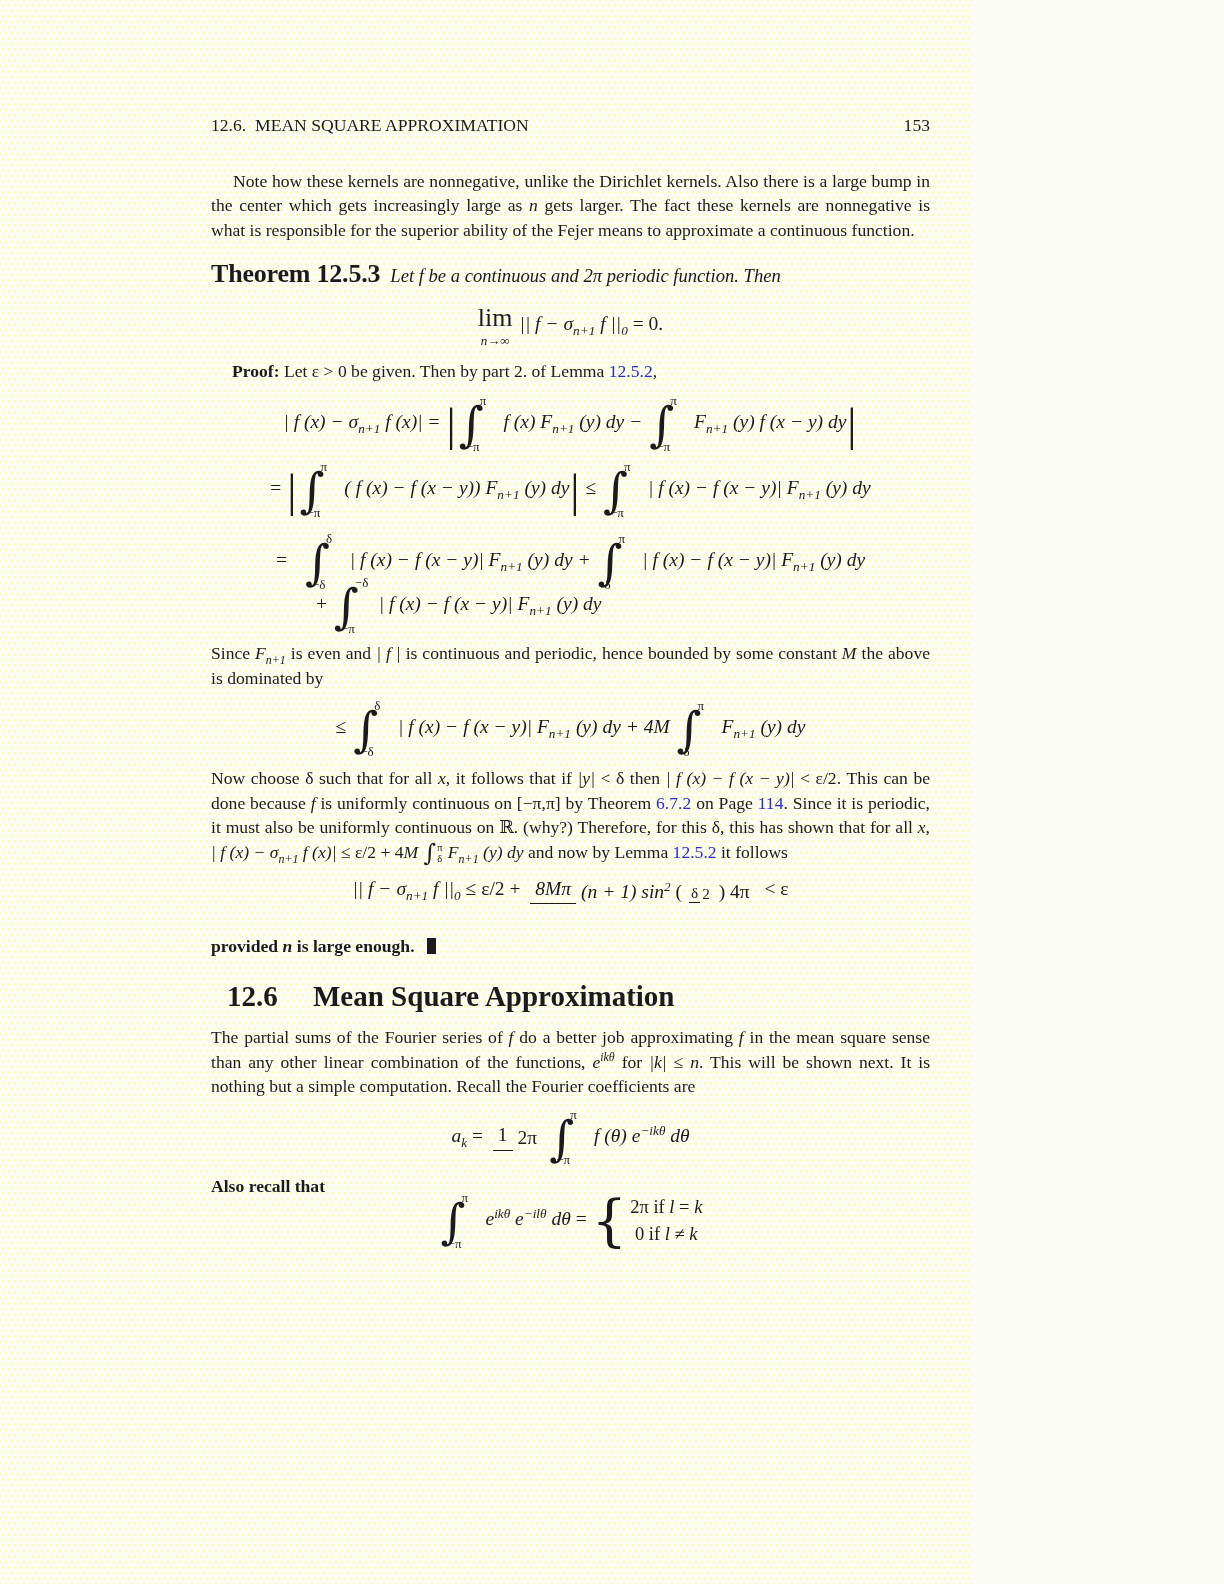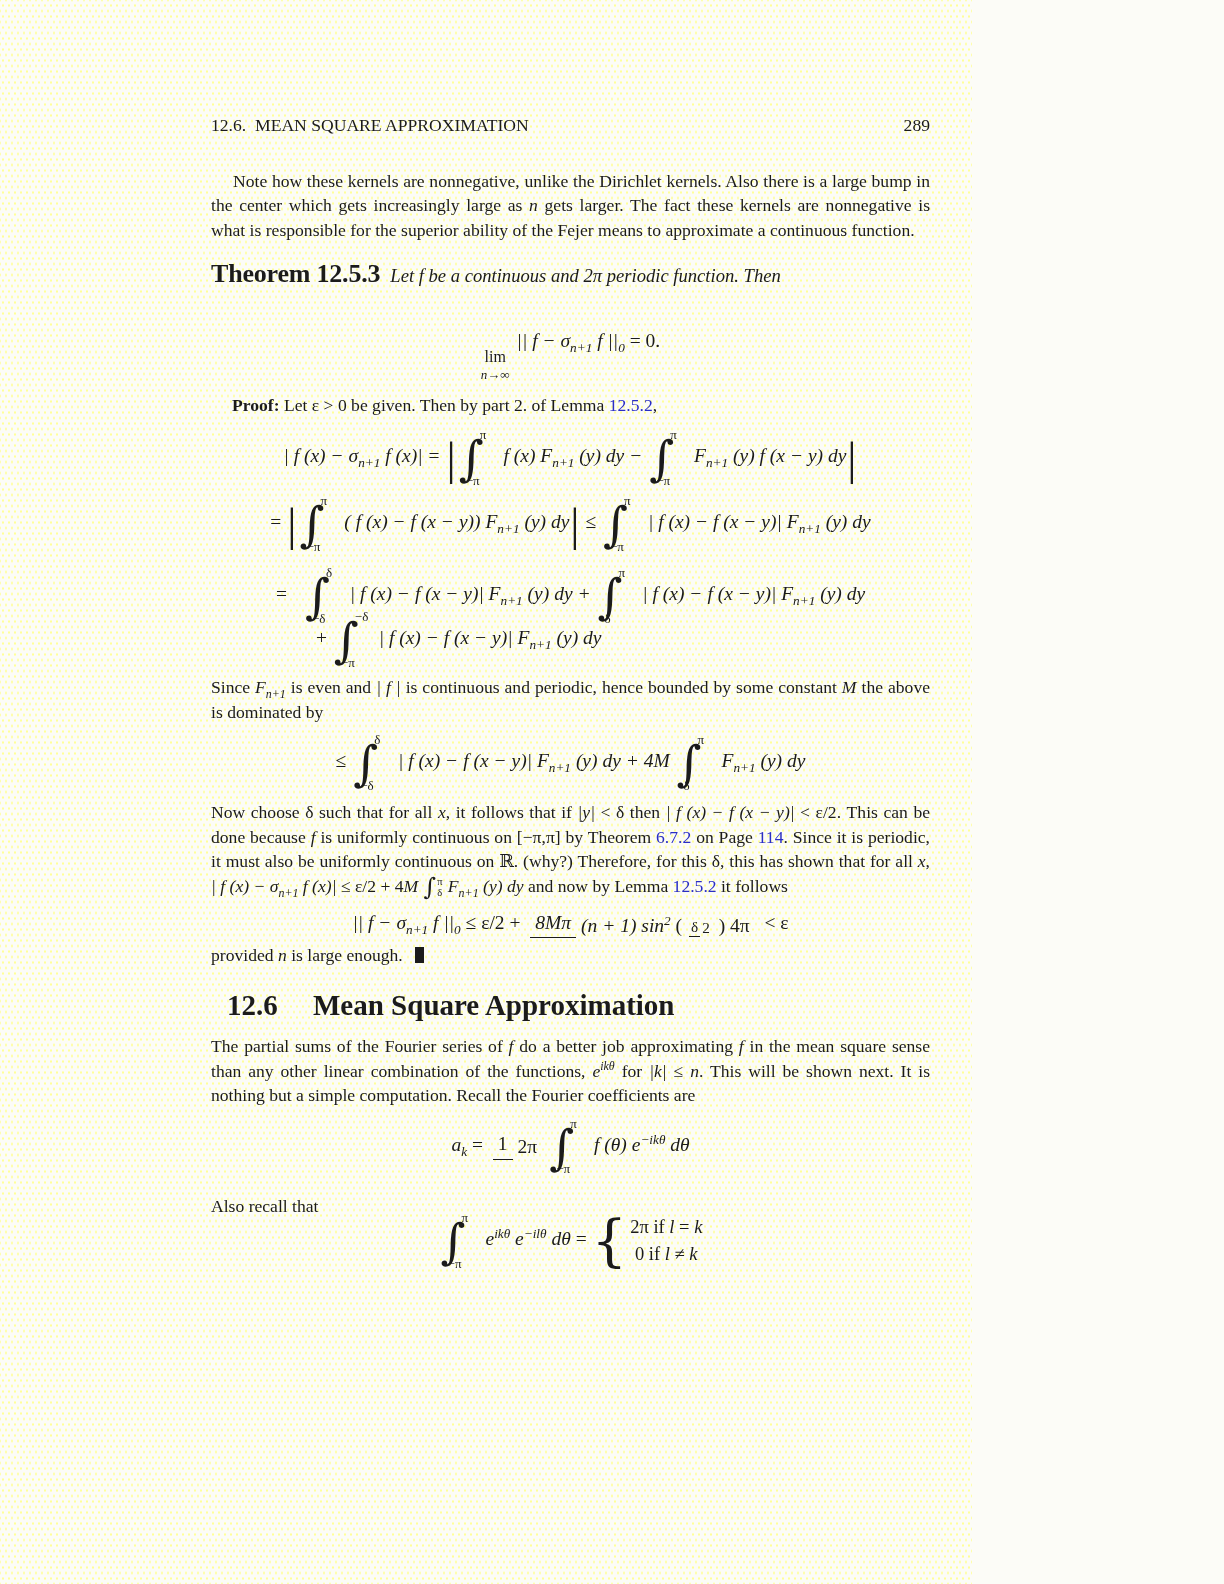--- a/index.html
+++ b/index.html
@@ -43,37 +43,37 @@
   #eq1{margin-top:14px;}
   #eq2{margin-top:12px;}
   #eq3{margin-top:18px;text-align:center;}
   .eq-inner{display:inline-block;text-align:left;}
   .eq-inner .eq{text-align:left;}
   .eq-inner .line2{margin-top:-10px;padding-left:40px;}
   #para-since{margin-top:8px;}
   #eq4{margin-top:12px;}
   #para-now{margin-top:10px;}
   #eq5{margin-top:12px;}
-  #provided{margin-top:5px;}
+  #provided{margin-top:30px;font-weight:bold;}
   #sect{margin:20px 0 0;padding-left:16px;font-size:29px;font-weight:bold;line-height:1.2;}
   .sect-num{margin-right:28px;}
   #para-partial{margin-top:12px;}
   #eq-ak{margin-top:12px;}
-  #also{margin-top:20px;}
+  #also{margin-top:9px;font-weight:bold;}
   #eq-final{margin-top:-4px;}
   
   .int{position:relative;display:inline-block;vertical-align:middle;width:37px;height:54px;margin:0 3px 0 2px;}
   .int-g{position:absolute;left:0;top:50%;transform:translateY(-50%);font-size:48px;line-height:1;font-family:"DejaVu Serif","DejaVu Sans",serif;}
   .int-u{position:absolute;top:-4px;left:21px;font-size:13px;font-style:normal;}
   .int-d{position:absolute;bottom:-4px;left:7px;font-size:13px;font-style:normal;}
   .int2{display:inline-flex;align-items:center;vertical-align:middle;margin:0 1px;}
   .i2-g{font-size:24px;line-height:1;font-family:"DejaVu Serif","DejaVu Sans",serif;}
   .i2-c{display:inline-flex;flex-direction:column;font-size:10.5px;line-height:1.1;margin-left:1px;}
   .lim{display:inline-flex;flex-direction:column;align-items:center;vertical-align:middle;margin-right:7px;}
-  .lim-top{font-size:16px;line-height:1;margin-top:44px;}
+  .lim-top{font-size:26px;line-height:1;}
   .lim-bot{font-size:13px;line-height:1;margin-top:3px;font-style:italic;}
   .frac{display:inline-flex;flex-direction:row;align-items:stretch;vertical-align:middle;margin:0 5px;text-align:center;}
   .fr-n{display:block;padding:0 5px 3px;border-bottom:1.4px solid var(--text);line-height:1.15;}
   .fr-d{display:block;padding:3px 5px 0;line-height:1.15;}
   .frac .frac{font-size:0.78em;margin:0 2px;vertical-align:middle;}
   .frac .frac .fr-n{padding:0 2px 1px;}
   .frac .frac .fr-d{padding:1px 2px 0;}
   .tall{display:inline-block;vertical-align:middle;font-size:46px;line-height:0.9;font-weight:400;margin:0 1px;}
   .cases{display:inline-flex;align-items:center;vertical-align:middle;}
   .cas-brace{font-size:56px;line-height:0.85;margin-right:3px;font-family:"DejaVu Serif",serif;}
@@ -82,21 +82,21 @@
   .qed{display:inline-block;width:9px;height:16px;background:var(--text);margin-left:12px;vertical-align:-2px;}
 </style>
 </head>
 <body>
 
 <div class="page">
   <div class="content">
 
     <div class="pagehead">
       <span class="ph-left">12.6.  MEAN SQUARE APPROXIMATION</span>
-      <span class="ph-right">289</span>
+      <span class="ph-right">153</span>
     </div>
 
     <p class="para" id="para-intro"><span class="tk">Note how these kernels are nonnegative, unlike the Dirichlet kernels.  Also there is a large bump in the center which gets increasingly large as </span><span class="tk it">n</span><span class="tk"> gets larger.  The fact these kernels are nonnegative is what is responsible for the superior ability of the Fejer means to approximate a continuous function.</span></p>
 
     <p id="thmline">
       <span class="thm-label">Theorem 12.5.3</span>
       <span class="thm-stmt"><span class="tk it">Let f be a continuous and 2π periodic function. Then</span></span>
     </p>
 
     <div class="eq" id="eq-limit"><span class="tk lim"><span class="lim-top">lim</span><span class="lim-bot">n→∞</span></span><span class="tk it">|| f − σ</span><sub class="tk sb">n+1</sub><span class="tk it"> f ||</span><sub class="tk sb">0</sub><span class="tk"> = 0.</span></div>

